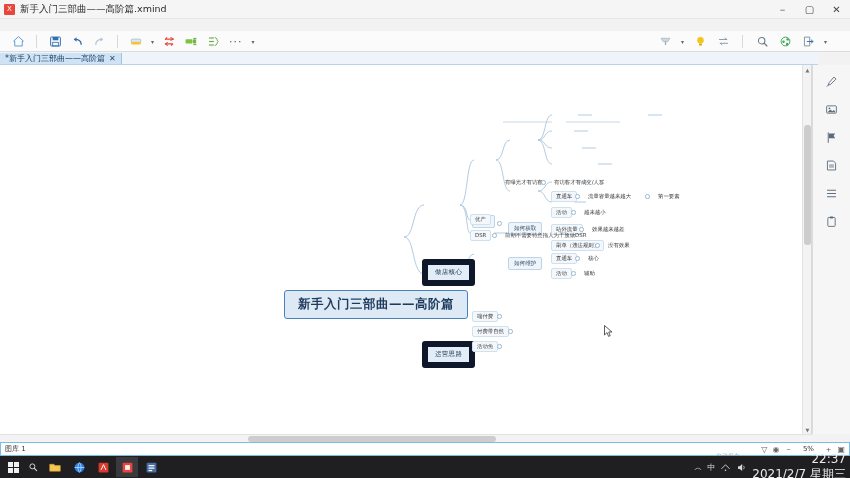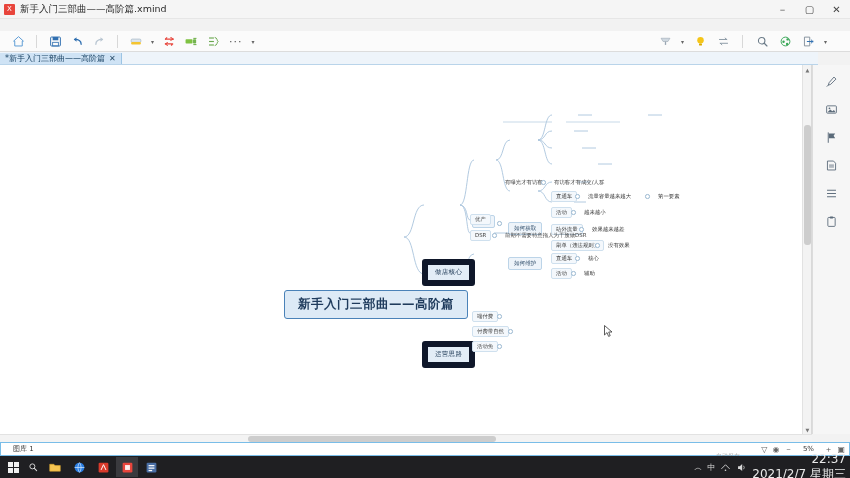--- a/index.html
+++ b/index.html
@@ -185,21 +185,21 @@
     background: #cdcdcd; border-radius: 3px;
   }
 
   
   .statusbar {
     position: absolute; top: 442px; left: 0; width: 850px; height: 14px;
     background: #ffffff;
     border: 1px solid #79bde8;
     display: flex; align-items: center;
   }
-  .status-left { font-size: 7px; color: #333; padding-left: 12px; }
+  .status-left { font-size: 7px; color: #333; padding-left: 4px; }
   .status-right {
     position: absolute; right: 4px; display: flex; align-items: center; gap: 5px;
     font-size: 7px; color: #444;
   }
   .zoom-btn { cursor: default; font-size: 8px; color: #555; }
   .zoom-val { font-size: 7px; color: #333; min-width: 22px; text-align: center; }
   .status-icon { font-size: 8px; color: #666; cursor: default; }
 
   .autosave {
     position: absolute; top: 452px; right: 110px;

